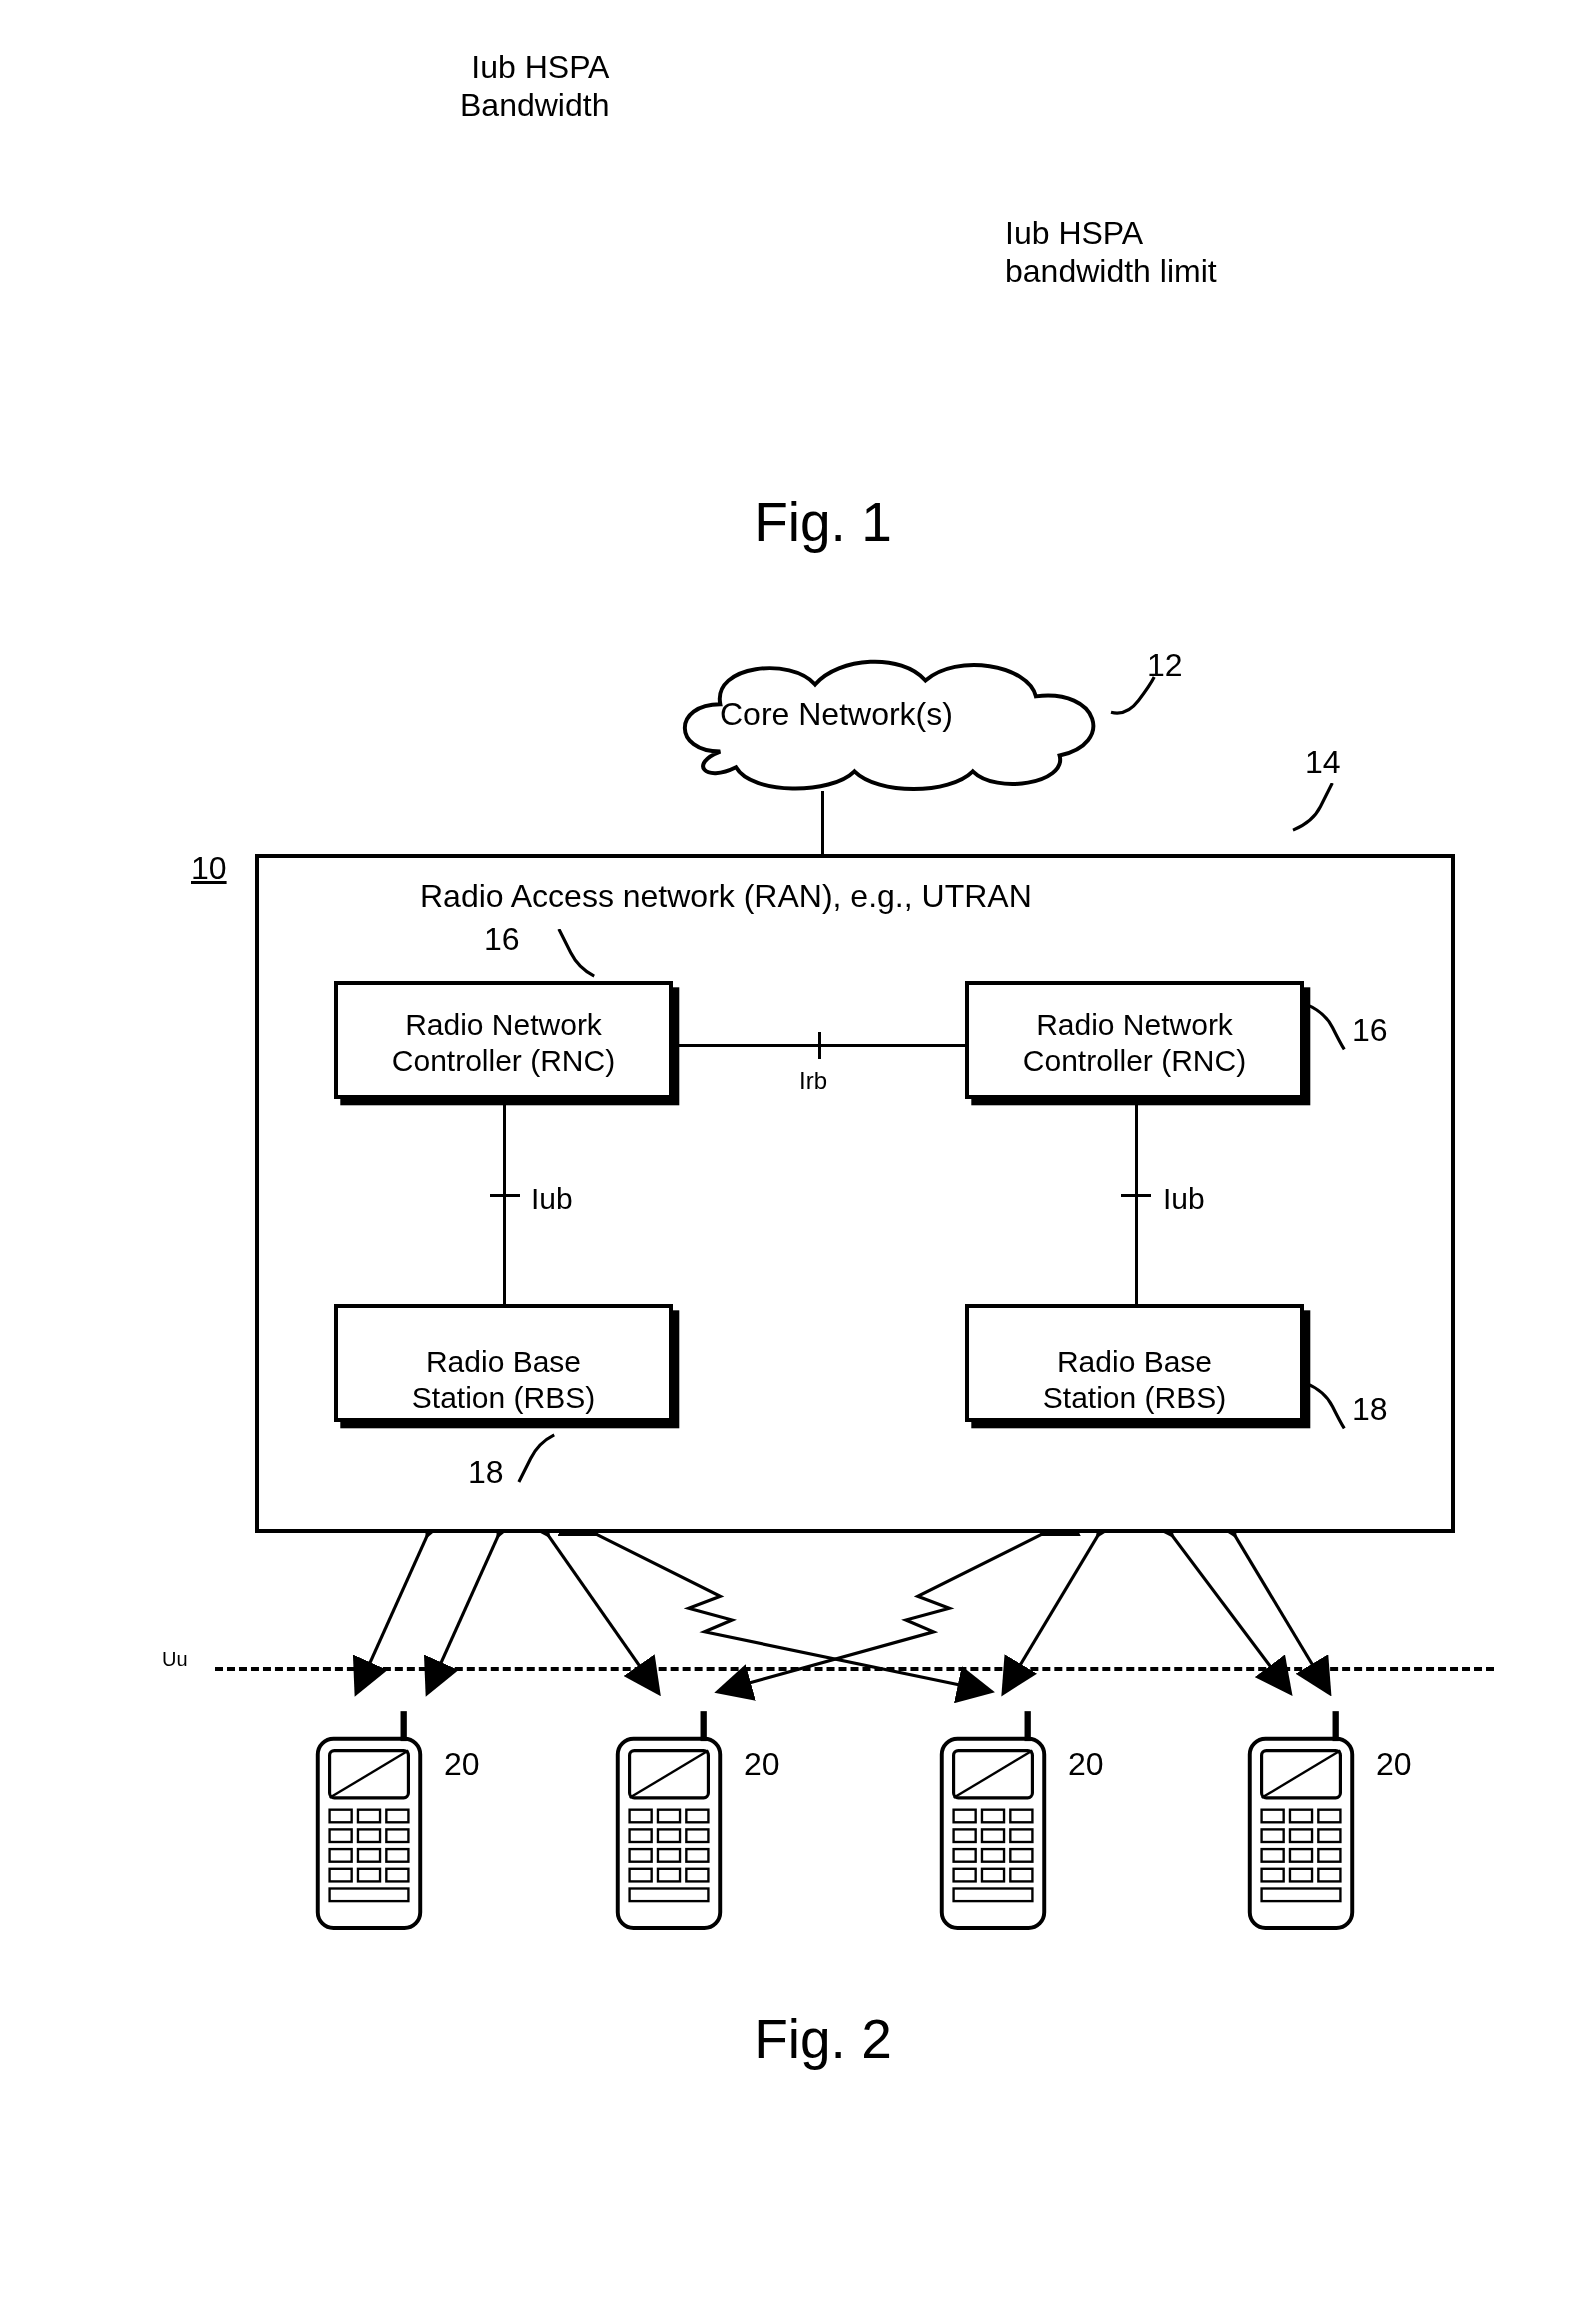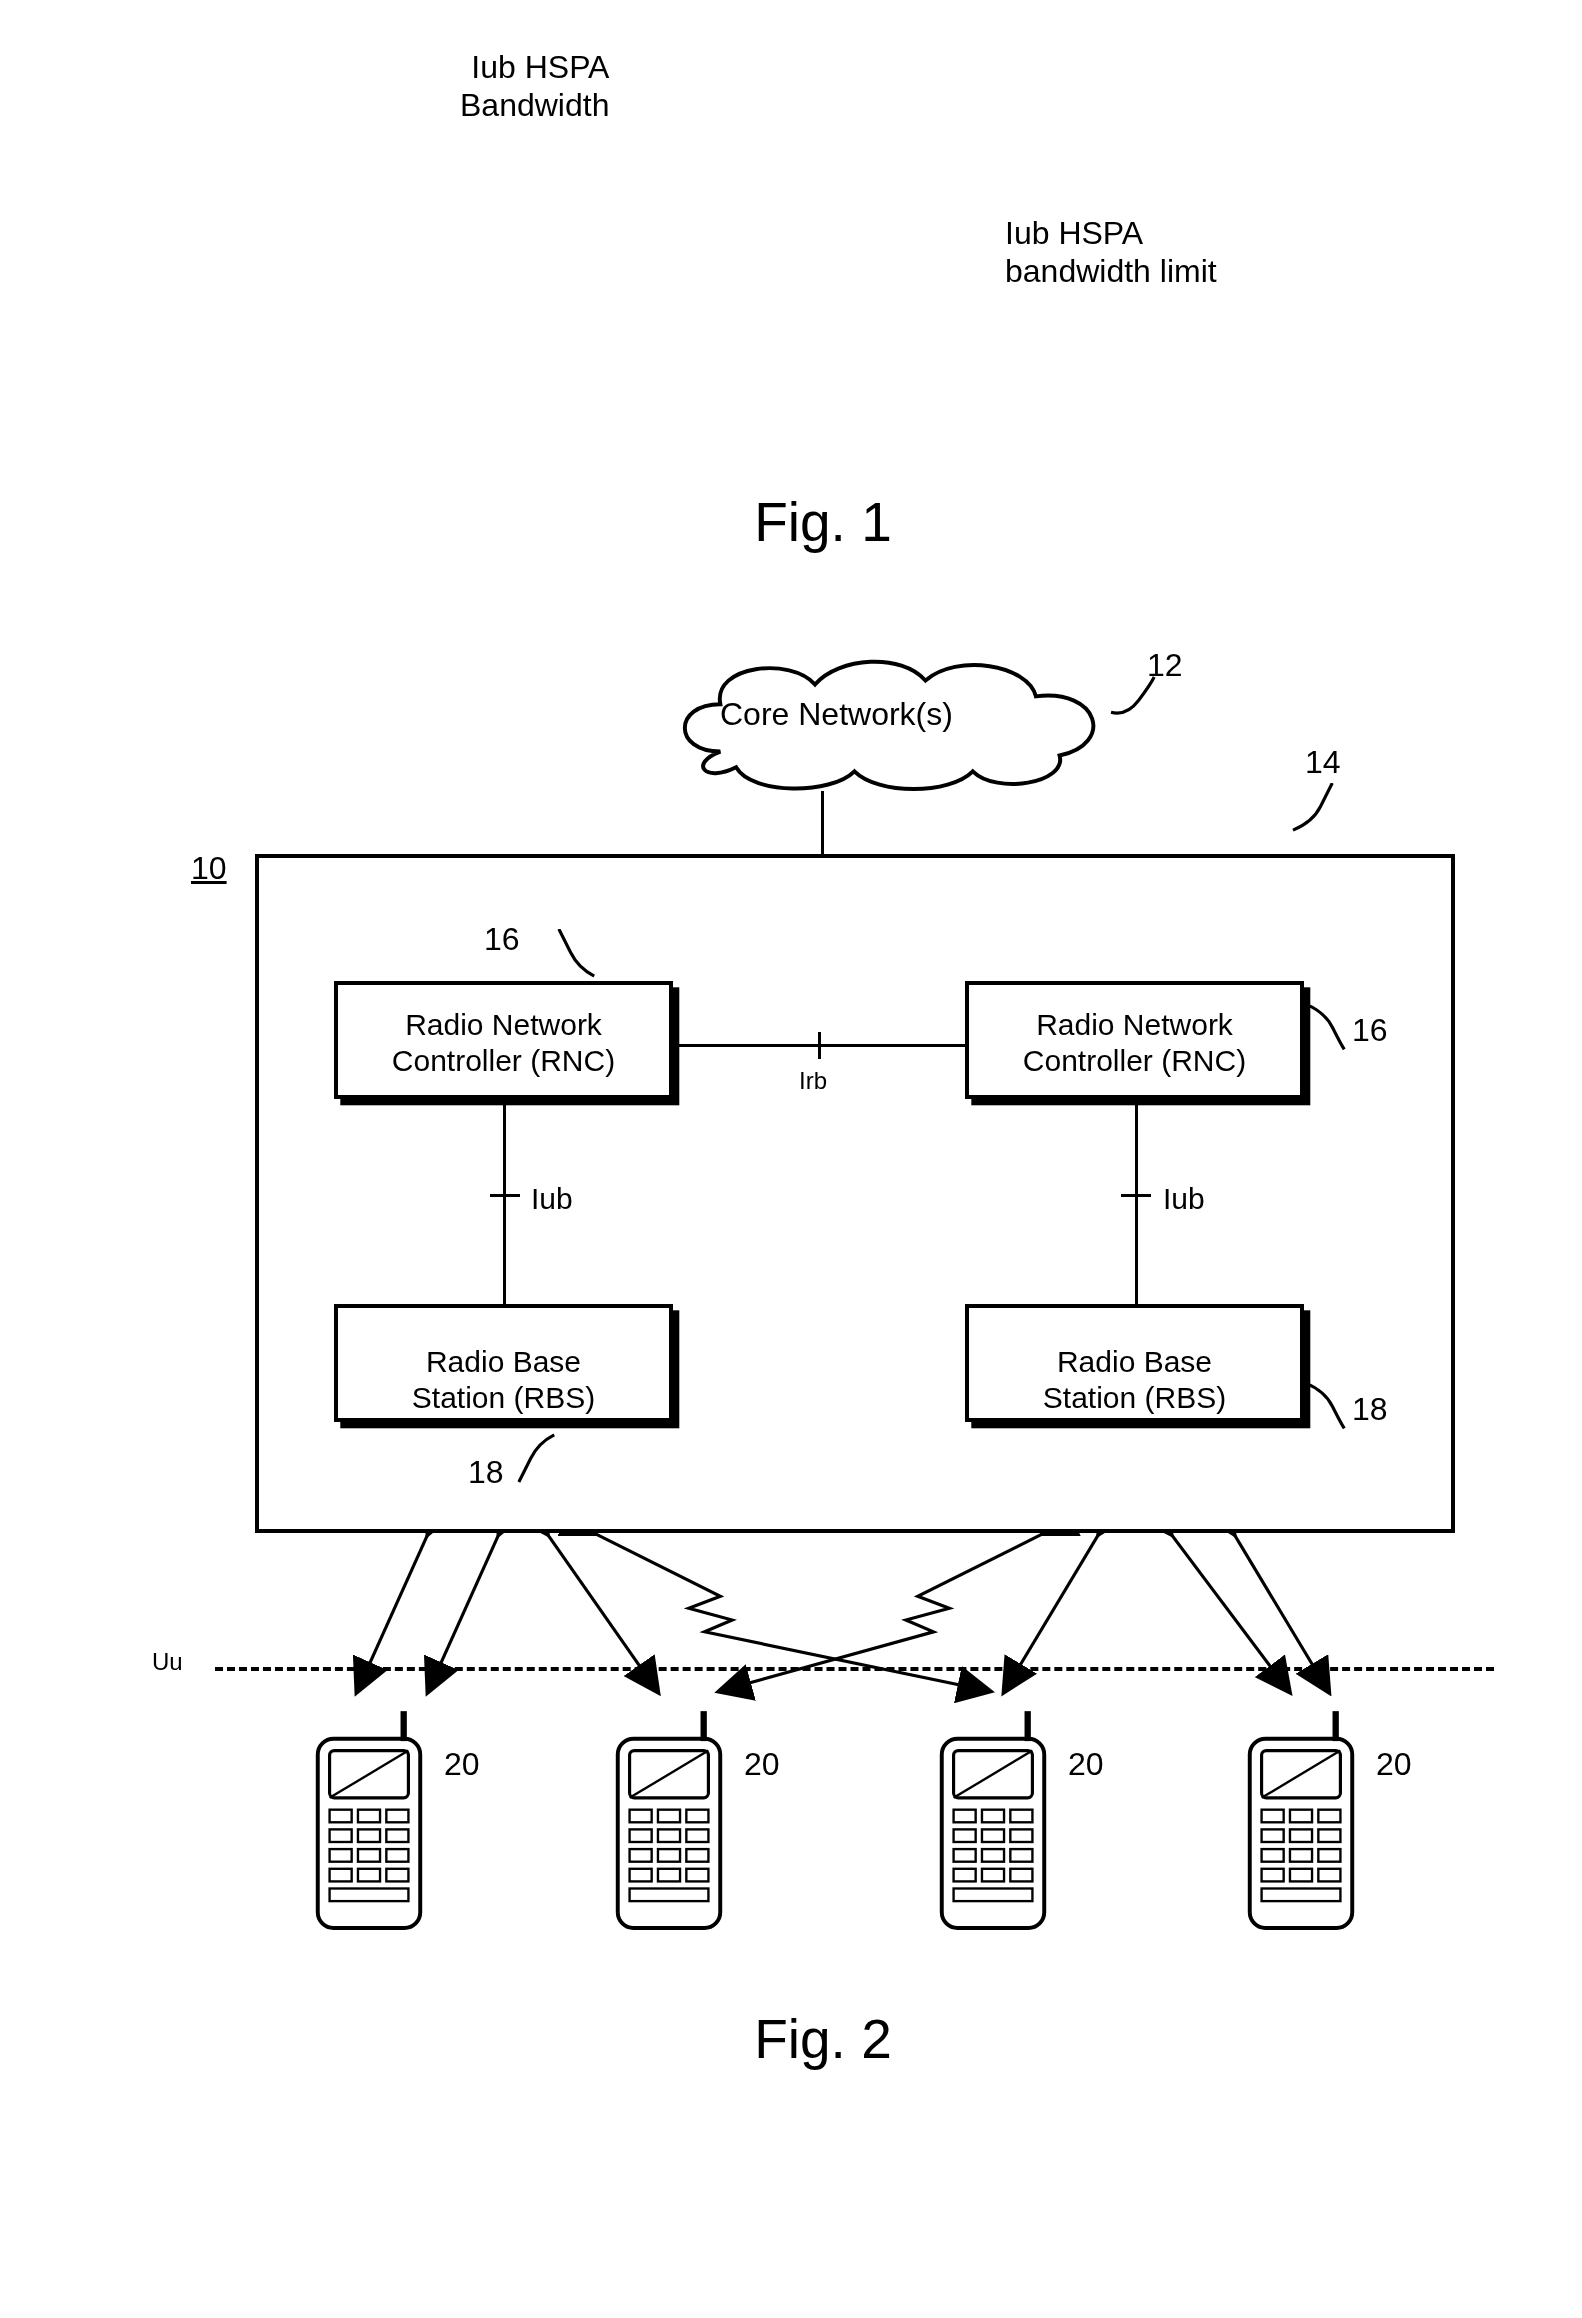--- a/index.html
+++ b/index.html
@@ -67,21 +67,21 @@
 .fig2 .call16a { position:absolute; left:395px; top:280px; }
 .fig2 .label16a { position:absolute; left:332px; top:272px; font-size:32px; }
 .fig2 .call16b { position:absolute; left:1149px; top:347px; }
 .fig2 .label16b { position:absolute; left:1200px; top:363px; font-size:32px; }
 .fig2 .call18a { position:absolute; left:355px; top:782px; }
 .fig2 .label18a { position:absolute; left:316px; top:805px; font-size:32px; }
 .fig2 .call18b { position:absolute; left:1149px; top:726px; }
 .fig2 .label18b { position:absolute; left:1200px; top:742px; font-size:32px; }
 
 .fig2 .uuline { position:absolute; left:63px; top:1018px; width:1279px; height:0; border-top:4.7px dashed #000; }
-.fig2 .uulabel { position:absolute; left:0px; top:999px; font-size:24px; }
+.fig2 .uulabel { position:absolute; left:10px; top:999px; font-size:20px; }
 
 .fig2 .phone { position:absolute; top:1058px; width:134px; height:229px; }
 .fig2 .phone1 { left:150px; }
 .fig2 .phone2 { left:450px; }
 .fig2 .phone3 { left:774px; }
 .fig2 .phone4 { left:1082px; }
 
 .fig2 .plabel { position:absolute; top:1097px; font-size:32px; }
 .fig2 .pl1 { left:292px; }
 .fig2 .pl2 { left:592px; }
@@ -116,20 +116,21 @@
   </svg>
   <div class="cloudlabel">Core Network(s)</div>
   <svg class="cloudcall callout-svg" viewBox="0 0 80 70">
         <path d="M5 50 Q25 55 40 35 Q55 15 60 5" fill="none" stroke="#000" stroke-width="4"></path>
       </svg>
   <div class="label12">12</div>
 
   <div class="conn conn-cloud-ran"></div>
 
   <div class="ranbox"></div>
+  <div class="rantitle">Radio Access network (RAN), e.g., UTRAN</div>
   <svg class="rancall callout-svg" viewBox="0 0 80 70">
         <path d="M5 60 Q30 50 40 30 Q50 10 55 0" fill="none" stroke="#000" stroke-width="4"></path>
       </svg>
   <div class="label14">14</div>
   <div class="label10">10</div>
 
   <div class="rnc rnc1">Radio Network<br>Controller (RNC)</div>
   <div class="rnc rnc2">Radio Network<br>Controller (RNC)</div>
 
   <svg class="call16a callout-svg" viewBox="0 0 80 70">

